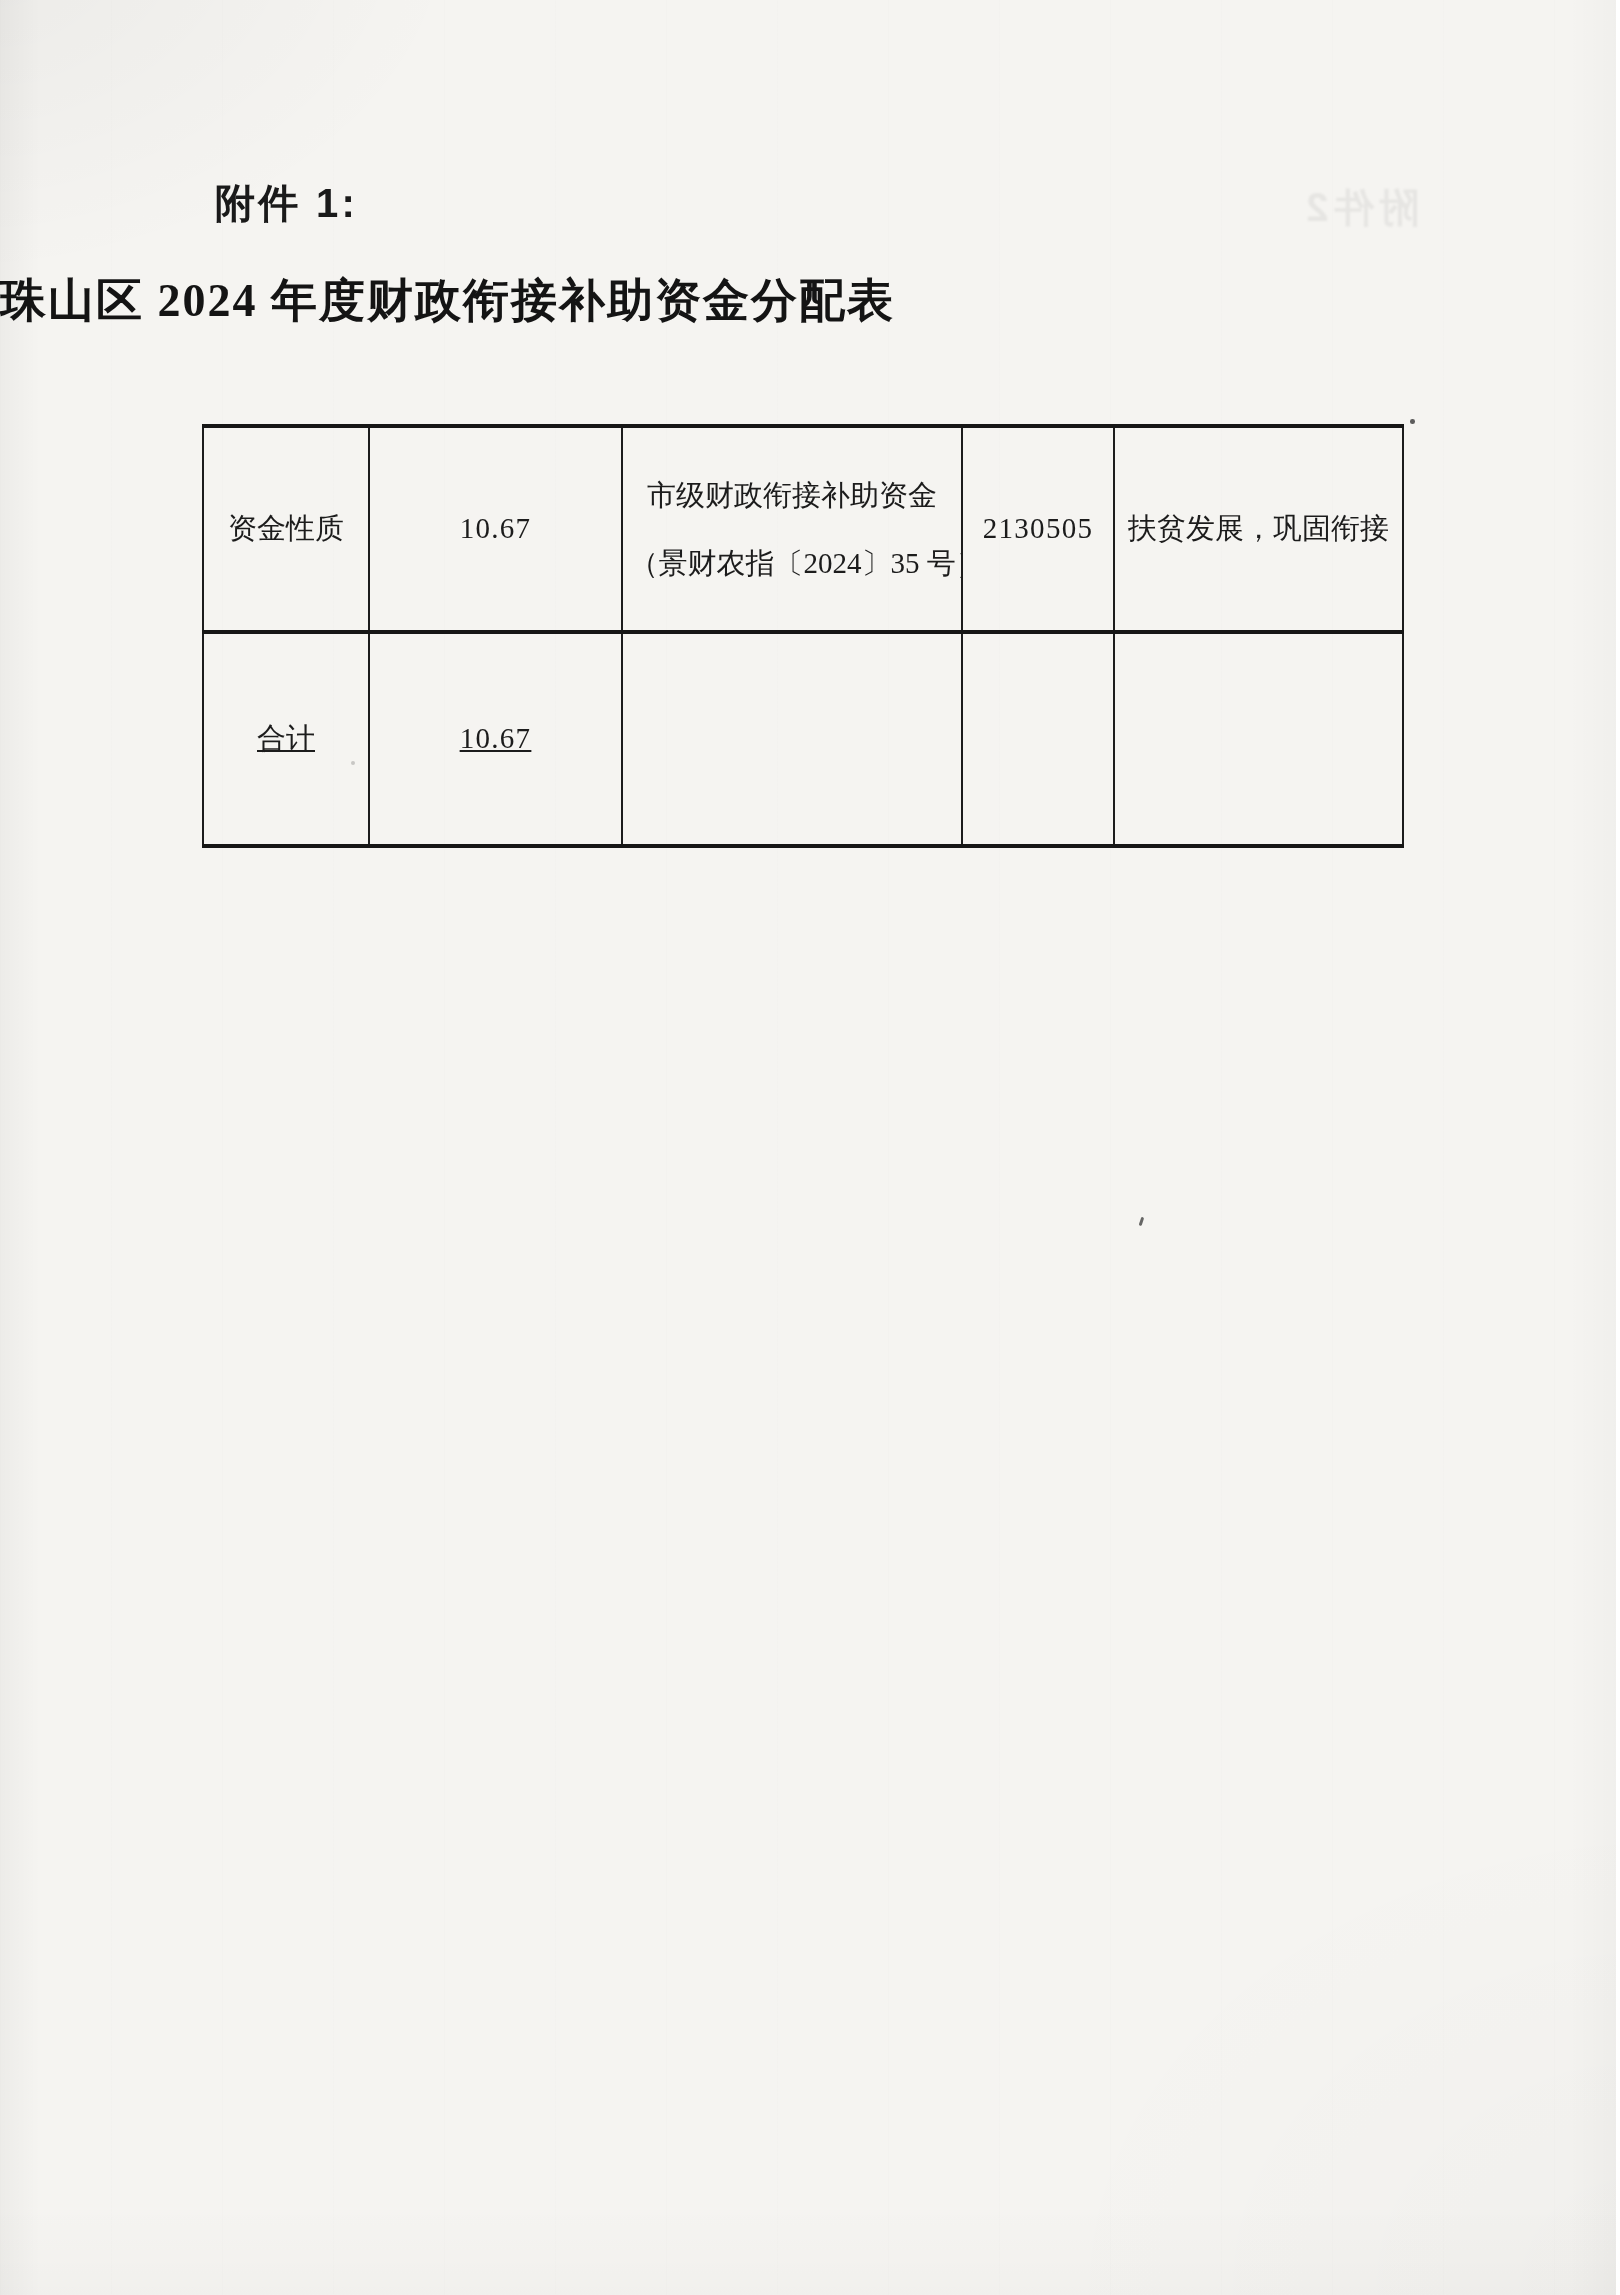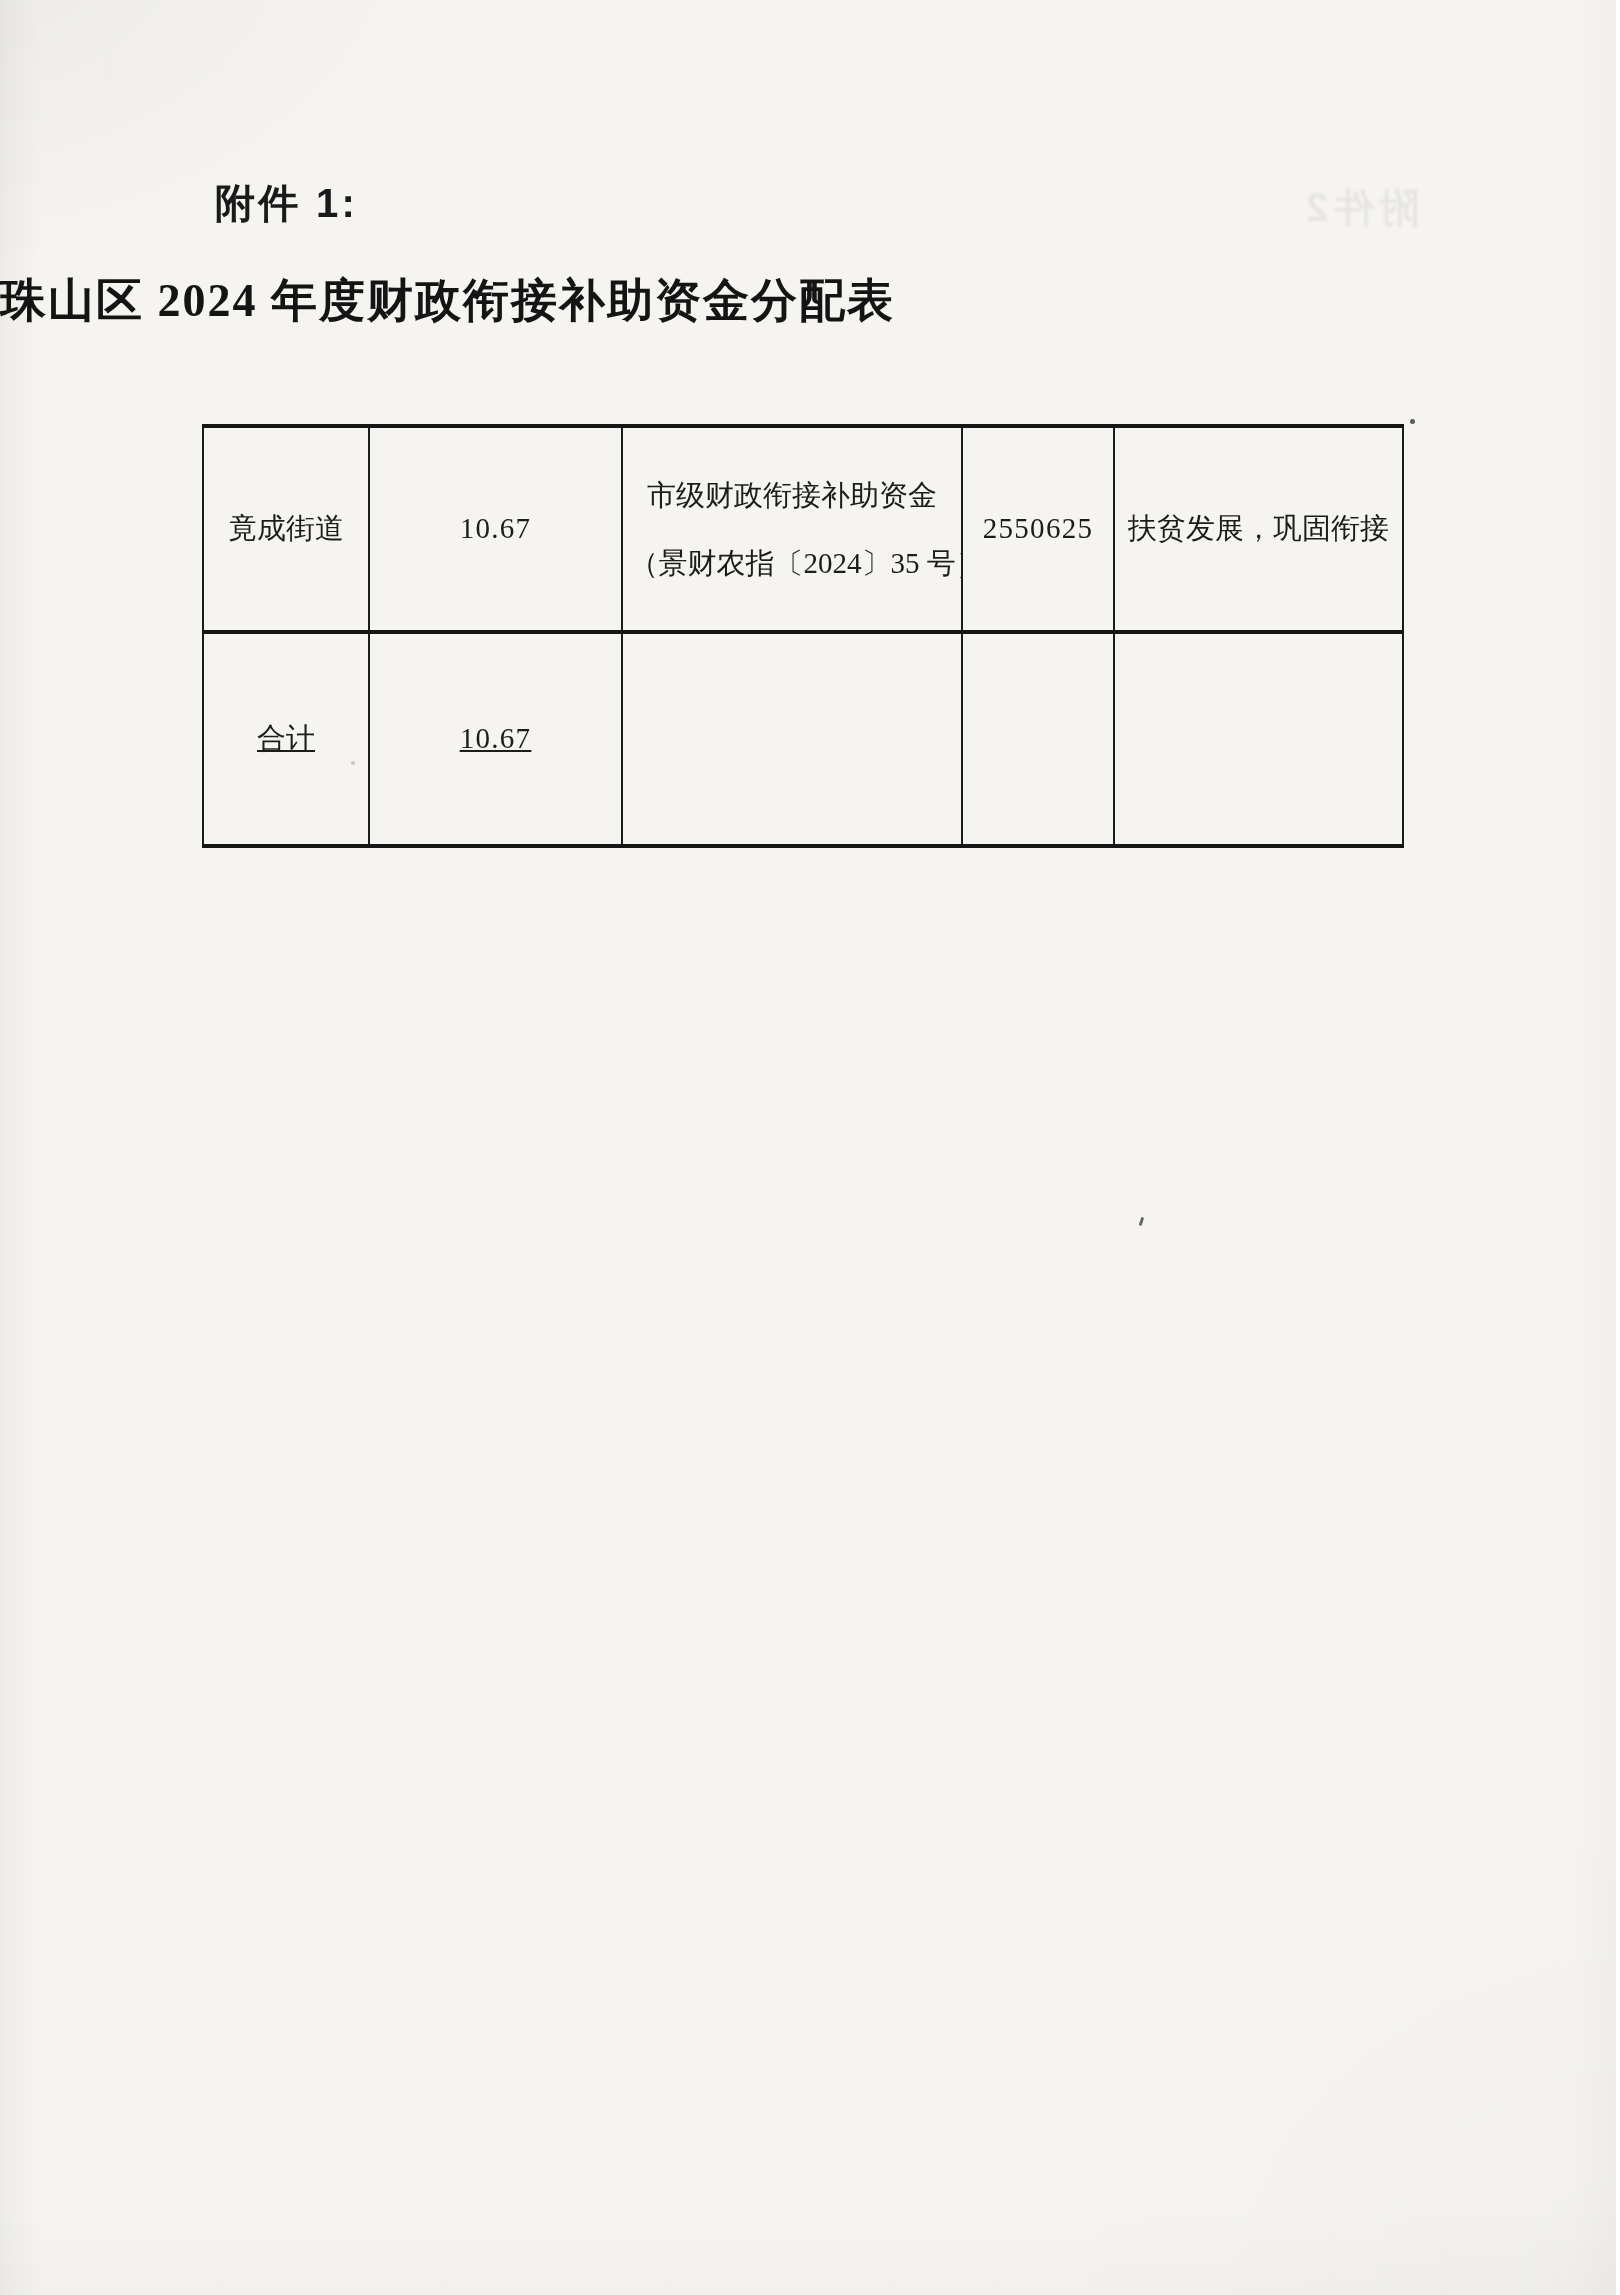--- a/index.html
+++ b/index.html
@@ -79,27 +79,27 @@
   <table class="alloc">
     <colgroup>
       <col style="width:166px">
       <col style="width:253px">
       <col style="width:340px">
       <col style="width:152px">
       <col style="width:289px">
     </colgroup>
     <tbody>
       <tr class="r-data">
-        <td>竟成街道</td>
+        <td>资金性质</td>
         <td class="c-num">10.67</td>
         <td class="c-src">
           <span>市级财政衔接补助资金</span>
           <span>（景财农指〔2024〕35 号）</span>
         </td>
-        <td class="c-num">2550625</td>
+        <td class="c-num">2130505</td>
         <td>扶贫发展，巩固衔接</td>
       </tr>
       <tr class="r-total">
         <td>合计</td>
         <td class="c-num">10.67</td>
         <td></td>
         <td></td>
         <td></td>
       </tr>
     </tbody>

